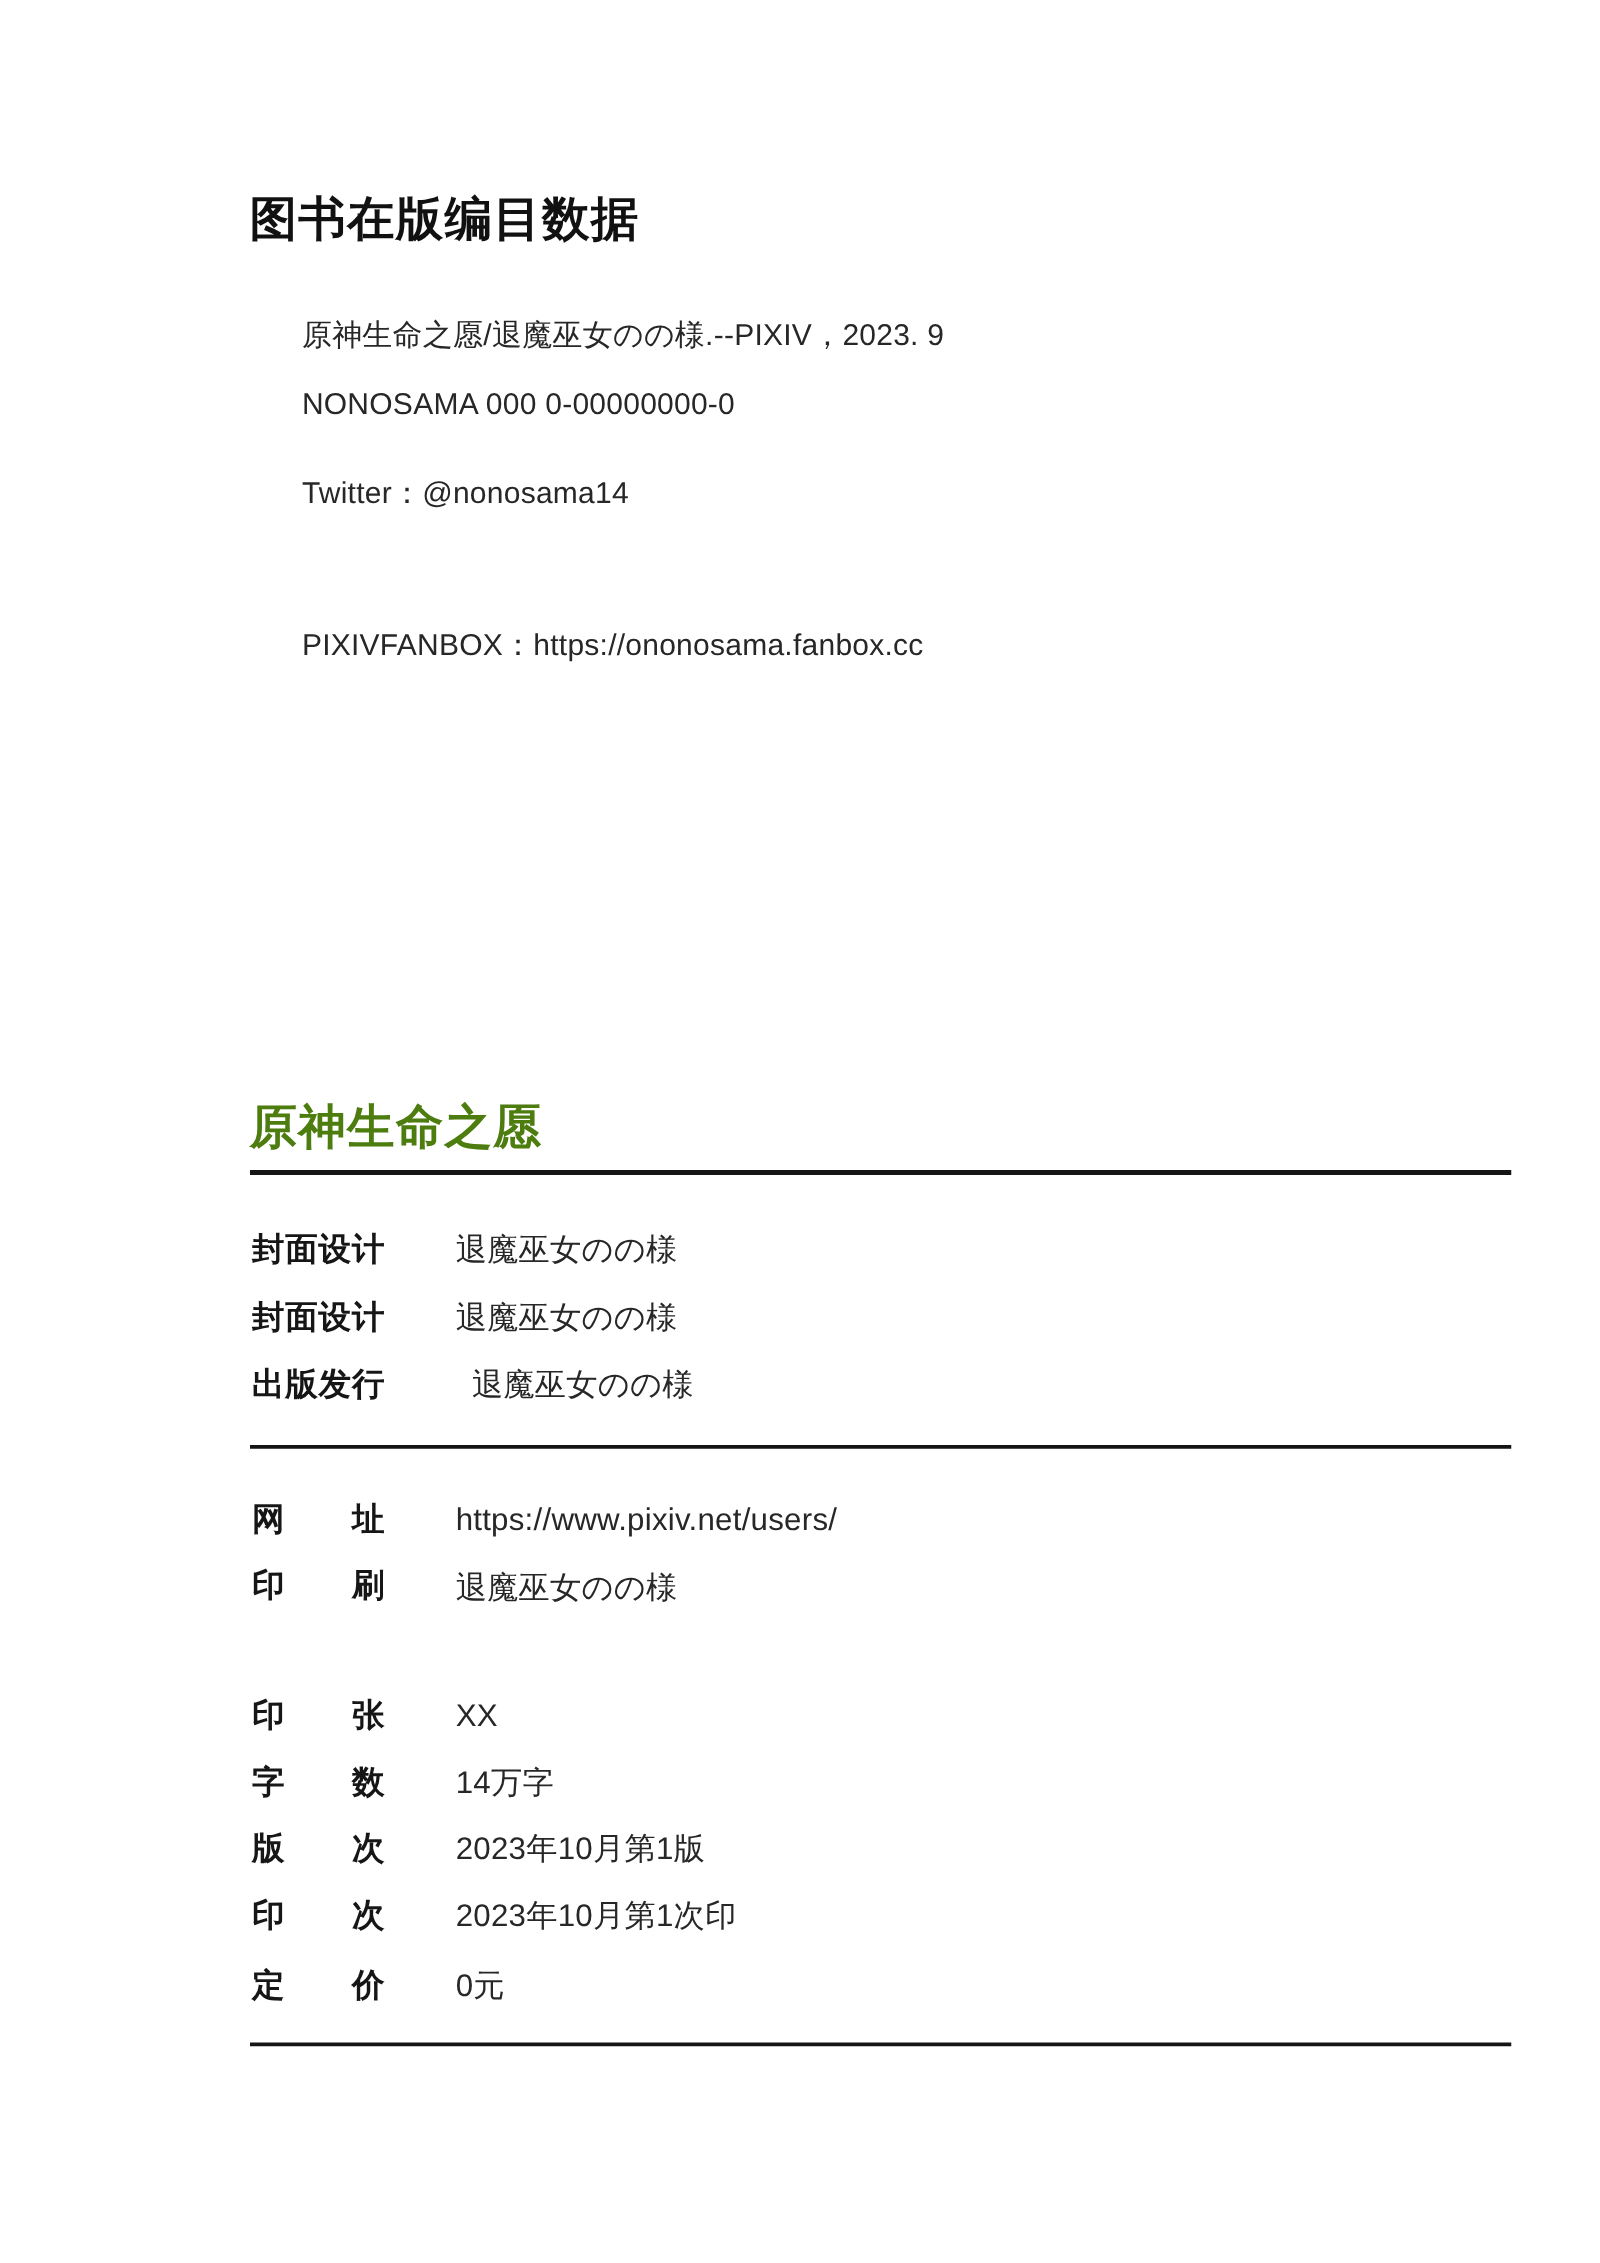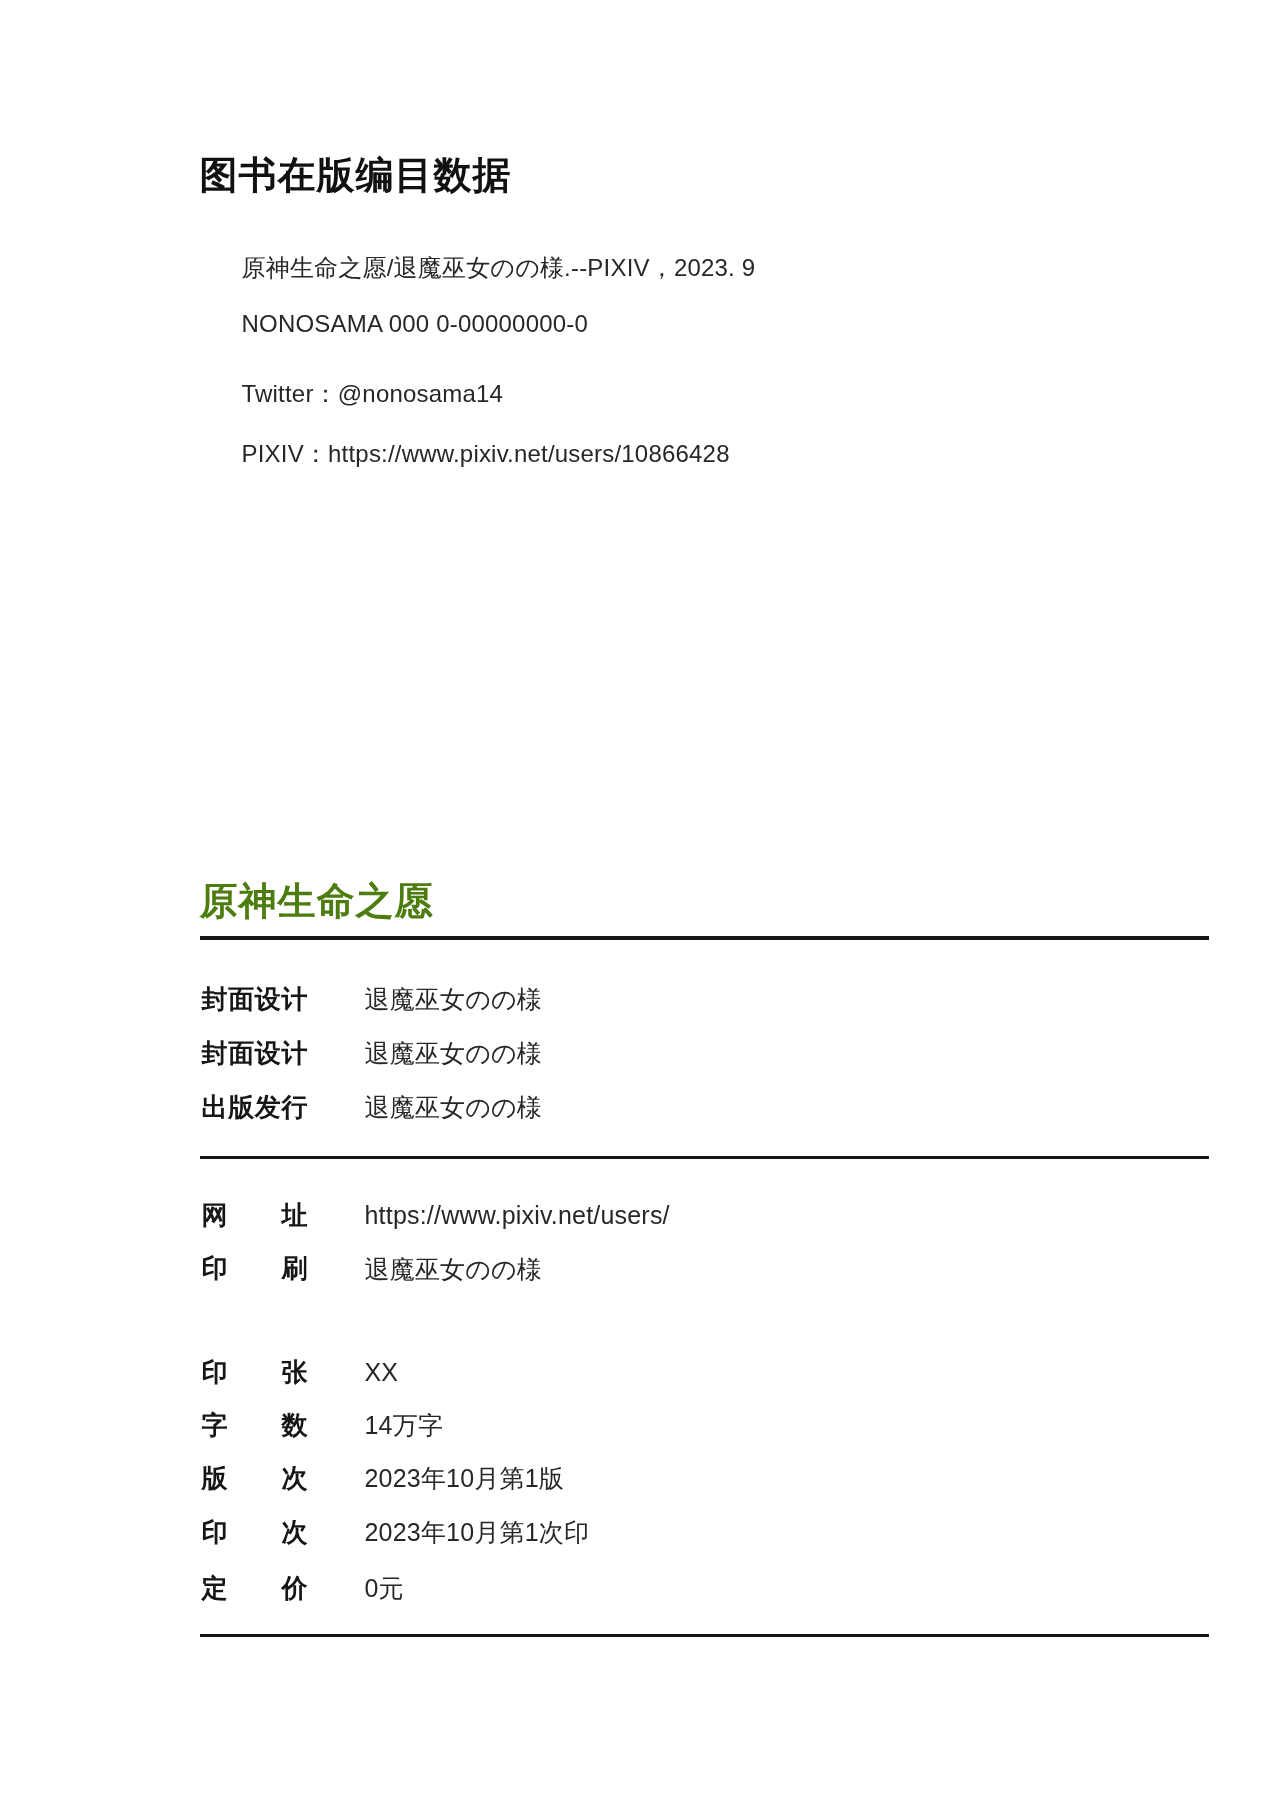--- a/index.html
+++ b/index.html
@@ -85,42 +85,42 @@
     margin-left: 57px;
     font-size: 25px;
     font-weight: 400;
     color: #272727;
     letter-spacing: 0.2px;
   }
 
   
   .staff-row-0 { top: 982px; }
   .staff-row-1 { top: 1036px; }
-  .staff-row-2 { top: 1090px; }
+  .staff-row-2 { top: 1090px; gap: 13px; }
 
   
   .print-row-0 { top: 1198px; }
   .print-row-1 { top: 1251px; align-items: flex-end; }
   .print-row-2 { top: 1303px; }
   .print-row-3 { top: 1355px; }
   .print-row-4 { top: 1408px; }
   .print-row-5 { top: 1461px; }
   .print-row-6 { top: 1515px; justify-content: flex-end; }
   .print-row-7 { top: 1571px; }
 </style>
 </head>
 <body>
 
 <div class="page">
 
   <div class="cip-heading">图书在版编目数据</div>
   <div class="cip-line cip-line-0">原神生命之愿/退魔巫女のの様.--PIXIV，2023. 9</div>
   <div class="cip-line cip-line-1">NONOSAMA 000 0-00000000-0</div>
   <div class="cip-line cip-line-2">Twitter：@nonosama14</div>
-  <div class="cip-line cip-line-3">PIXIV：https://www.pixiv.net/users/10866428</div>
+  <div class="cip-line cip-line-4">PIXIVFANBOX：https://ononosama.fanbox.cc</div>
 
   <div class="colophon-title">原神生命之愿</div>
   <div class="rule rule-title"></div>
 
   <div class="info-row staff-row-0">
     <span class="row-label">封面设计</span>
     <span class="row-value">退魔巫女のの様</span>
   </div>
   <div class="info-row staff-row-1">
     <span class="row-label">封面设计</span>

